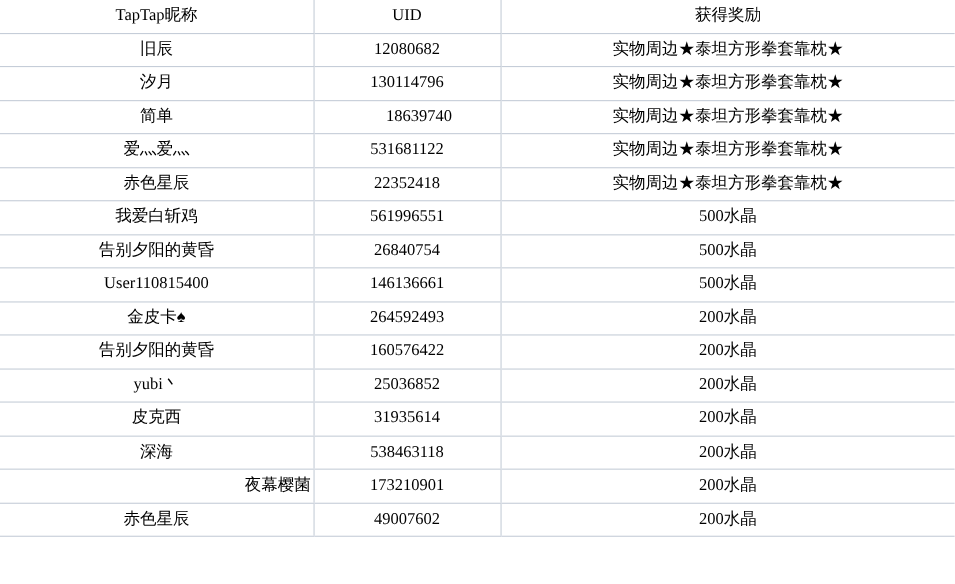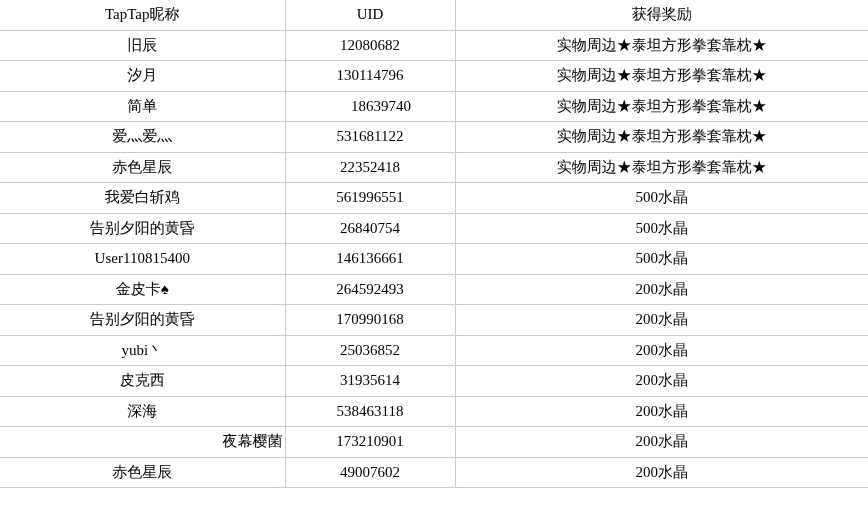--- a/index.html
+++ b/index.html
@@ -117,21 +117,21 @@
           <td class="cell-uid sep" style="border-bottom-color: rgb(197, 205, 216); border-left-color: rgb(197, 205, 216);">146136661</td>
           <td class="cell-rwd sep" style="border-bottom-color: rgb(197, 205, 216); border-left-color: rgb(197, 205, 216);">500水晶</td>
         </tr>
         <tr>
           <td class="cell-nick" style="border-bottom-color: rgb(197, 205, 216);">金皮卡♠</td>
           <td class="cell-uid sep" style="border-bottom-color: rgb(197, 205, 216); border-left-color: rgb(197, 205, 216);">264592493</td>
           <td class="cell-rwd sep" style="border-bottom-color: rgb(197, 205, 216); border-left-color: rgb(197, 205, 216);">200水晶</td>
         </tr>
         <tr>
           <td class="cell-nick" style="border-bottom-color: rgb(197, 205, 216);">告别夕阳的黄昏</td>
-          <td class="cell-uid sep" style="border-bottom-color: rgb(197, 205, 216); border-left-color: rgb(197, 205, 216);">170990168</td>
+          <td class="cell-uid sep" style="border-bottom-color: rgb(197, 205, 216); border-left-color: rgb(197, 205, 216);">160576422</td>
           <td class="cell-rwd sep" style="border-bottom-color: rgb(197, 205, 216); border-left-color: rgb(197, 205, 216);">200水晶</td>
         </tr>
         <tr>
           <td class="cell-nick" style="border-bottom-color: rgb(197, 205, 216);">yubi丶</td>
           <td class="cell-uid sep" style="border-bottom-color: rgb(197, 205, 216); border-left-color: rgb(197, 205, 216);">25036852</td>
           <td class="cell-rwd sep" style="border-bottom-color: rgb(197, 205, 216); border-left-color: rgb(197, 205, 216);">200水晶</td>
         </tr>
         <tr>
           <td class="cell-nick" style="border-bottom-color: rgb(197, 205, 216);">皮克西</td>
           <td class="cell-uid sep" style="border-bottom-color: rgb(197, 205, 216); border-left-color: rgb(197, 205, 216);">31935614</td>

